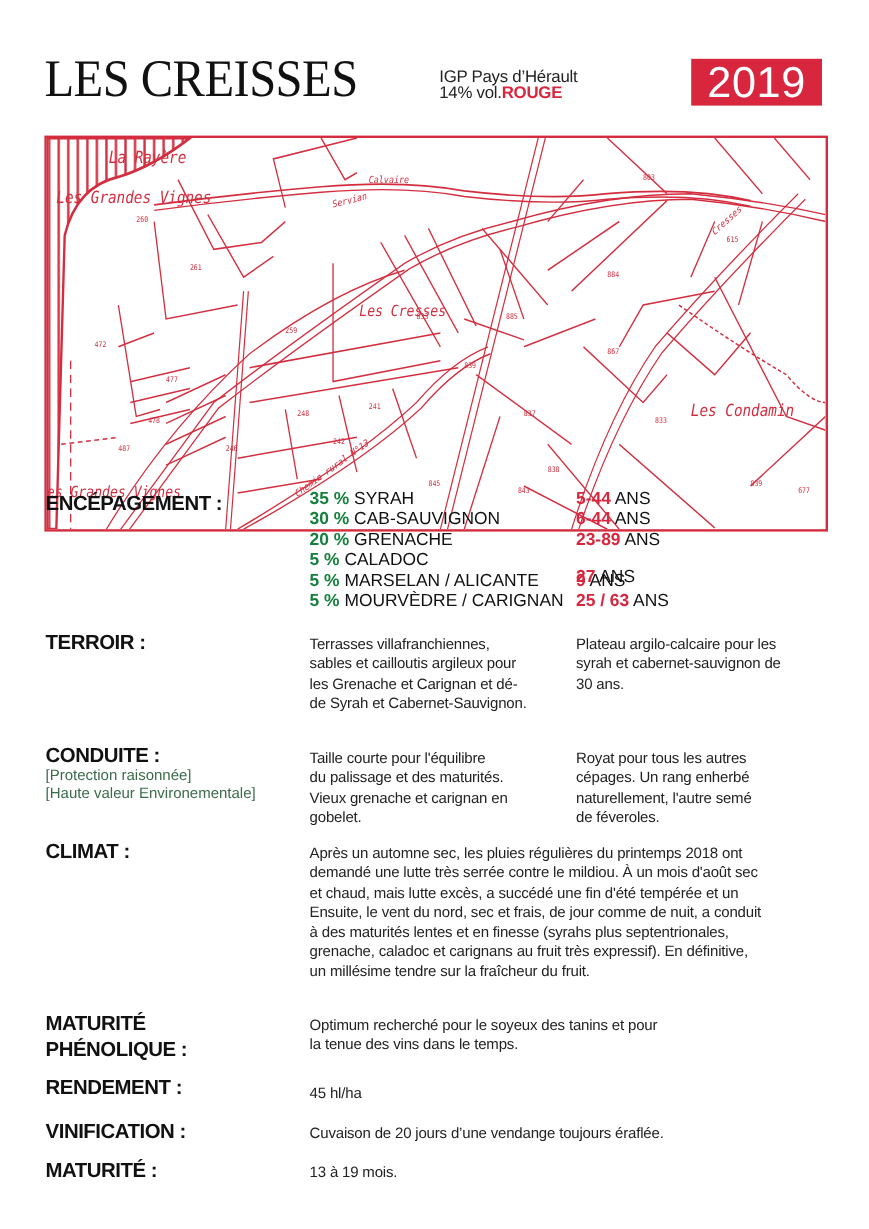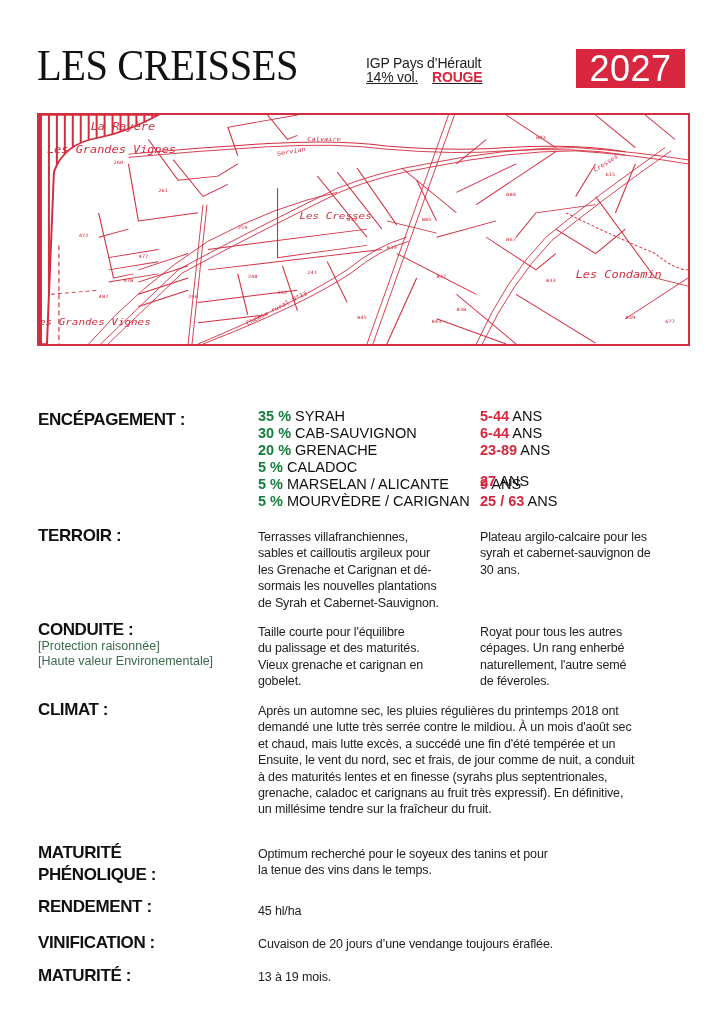--- a/index.html
+++ b/index.html
@@ -2,46 +2,46 @@
 <html><head>
 <meta charset="utf-8">
 <style>
   html, body { margin: 0; padding: 0; background: #ffffff; }
   body { width: 724px; height: 1024px; position: relative; overflow: hidden;
          font-family: "Liberation Sans", sans-serif; color: #1a1a1a; }
   .title { position: absolute; left: 37px; top: 44px; font-family: "Liberation Serif", serif;
            font-size: 44px; line-height: 1; letter-spacing: -0.5px; color: #111; margin: 0; font-weight: normal;
            transform: scaleX(0.92); transform-origin: left top; }
   .meta { position: absolute; left: 366px; top: 56px; font-size: 14px; line-height: 14px; color: #222; letter-spacing: -0.2px; }
-  .meta .row2 { display: flex; gap: 14px; text-decoration: underline; }
+  .meta .row2 { display: flex; gap: 0; }
   .meta .color { color: #d7263d; font-weight: bold; }
   .year { position: absolute; left: 576px; top: 49px; width: 109px; height: 39px; background: #d7263d;
           color: #fff; font-size: 36px; line-height: 39px; text-align: center; letter-spacing: 0.5px; }
-  .map { position: absolute; left: 37px; top: 113px; width: 653px; height: 233px; border: 2px solid #d32e3f;
+  .map { position: absolute; left: 37px; top: 113px; width: 653px; height: 330px; border: 2px solid #d32e3f;
          box-sizing: border-box; overflow: hidden; background: #fff; text-align: right; }
   .map svg { width: 100%; height: 100%; display: block; }
   .section-label { position: absolute; left: 38px; font-weight: bold; font-size: 17px; color: #111; letter-spacing: -0.4px; line-height: 22px; }
   .txt { position: absolute; font-size: 12.5px; line-height: 16.4px; color: #222; letter-spacing: -0.15px; }
   .enc { position: absolute; font-size: 14.5px; line-height: 17px; color: #111; }
   .enc .pct { color: #15803d; font-weight: bold; }
   .enc .age { color: #d7263d; font-weight: bold; }
   .sub-green { position: absolute; left: 38px; font-size: 12.5px; line-height: 15px; color: #3b6b4a; }
 </style>
 </head>
 <body>
 
 <h1 class="title">LES CREISSES</h1>
 <div class="meta">
   <div>IGP Pays d’Hérault</div>
   <div class="row2">
     <span>14% vol.</span>
     <span class="color">ROUGE</span>
   </div>
 </div>
-<div class="year">2027</div>
+<div class="year">2019</div>
 
 <div class="map">
   <svg viewBox="0 0 653 281" preserveAspectRatio="none">
     <defs>
       <pattern id="hatch" width="8" height="8" patternUnits="userSpaceOnUse">
         <line x1="2" y1="0" x2="2" y2="8" stroke="#d32e3f" stroke-width="2"></line>
       </pattern>
     </defs>
     <g fill="none" stroke="#d32e3f" stroke-width="1.1">
 
@@ -175,21 +175,20 @@
   <div class="enc" style="left:480px; top:473px;text-align:center;"><span class="age">27</span> <span>ANS</span></div>
   <div class="enc" style="left:480px; top:476px;"><span class="age">9</span> <span>ANS</span></div>
   <div class="enc" style="left:480px; top:493px;"><span class="age">25 / 63</span> <span>ANS</span></div>
 </div>
 
 <div class="section-label" style="top:525px;">TERROIR :</div>
 <div class="txt" style="left:258px; top:529px;">
   <div>Terrasses villafranchiennes,</div>
   <div>sables et cailloutis argileux pour</div>
   <div>les Grenache et Carignan et dé-</div>
-  <div>sormais les nouvelles plantations</div>
   <div>de Syrah et Cabernet-Sauvignon.</div>
 </div>
 <div class="txt" style="left:480px; top:529px;">
   <div>Plateau argilo-calcaire pour les</div>
   <div>syrah et cabernet-sauvignon de</div>
   <div>30 ans.</div>
 </div>
 
 <div class="section-label" style="top:619px;">CONDUITE :</div>
 <div class="sub-green" style="top:639px;">[Protection raisonnée]</div>

